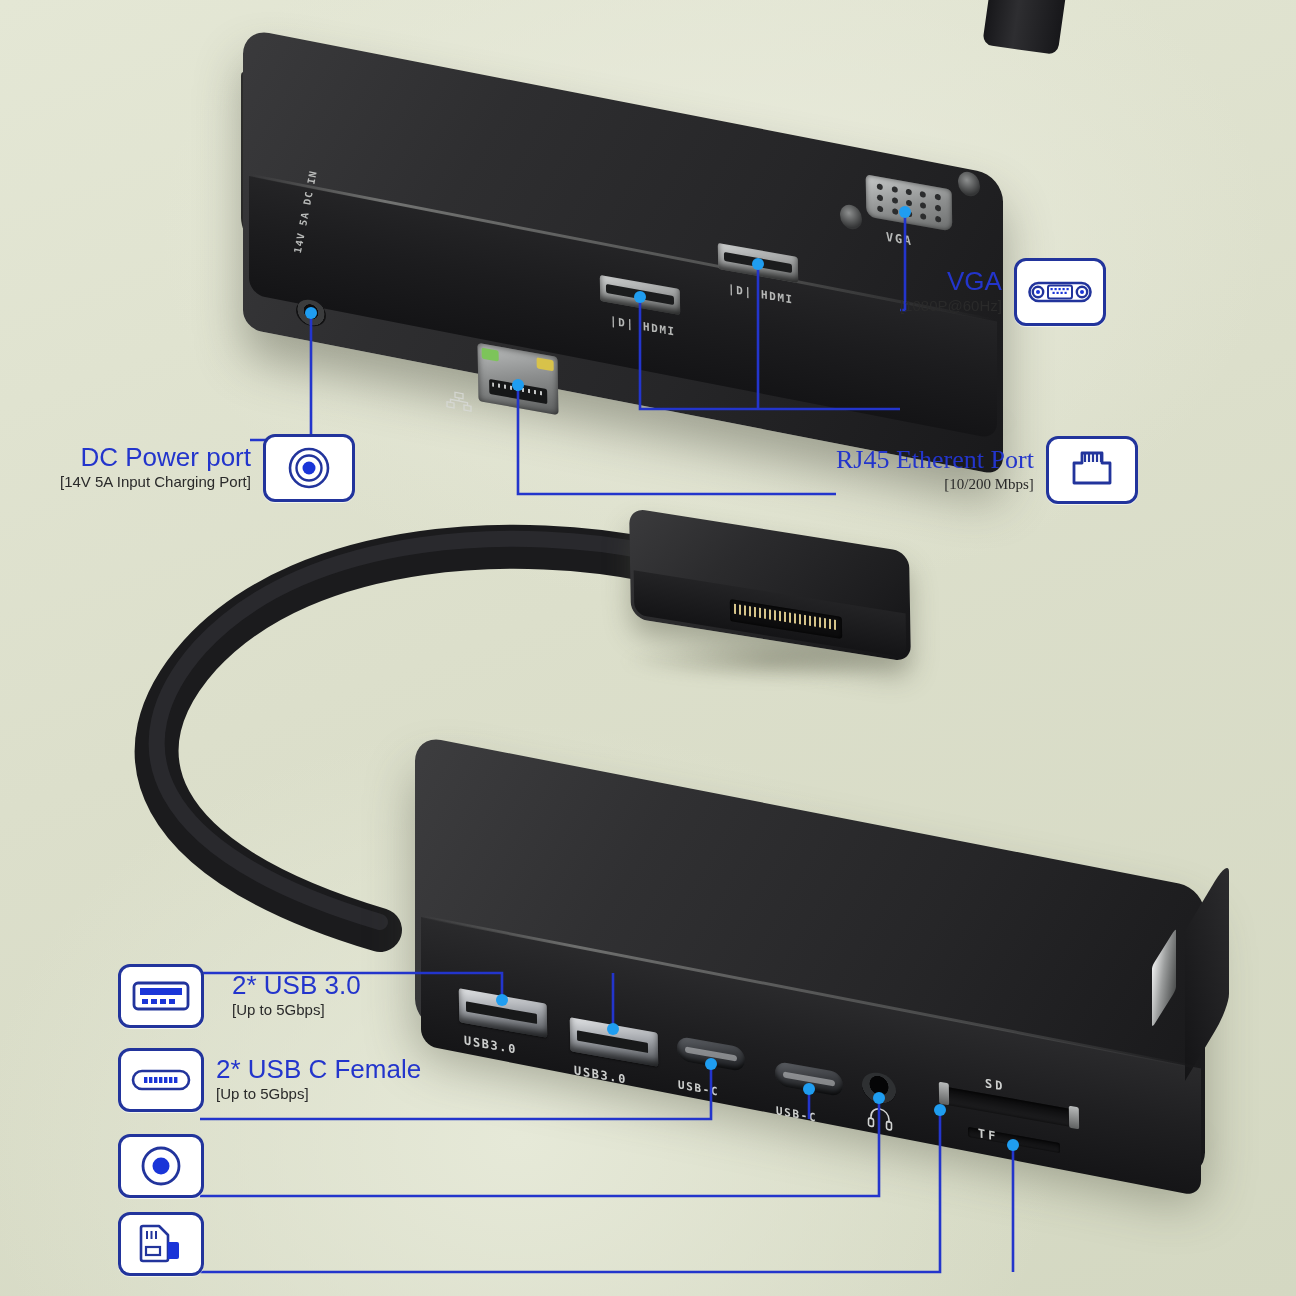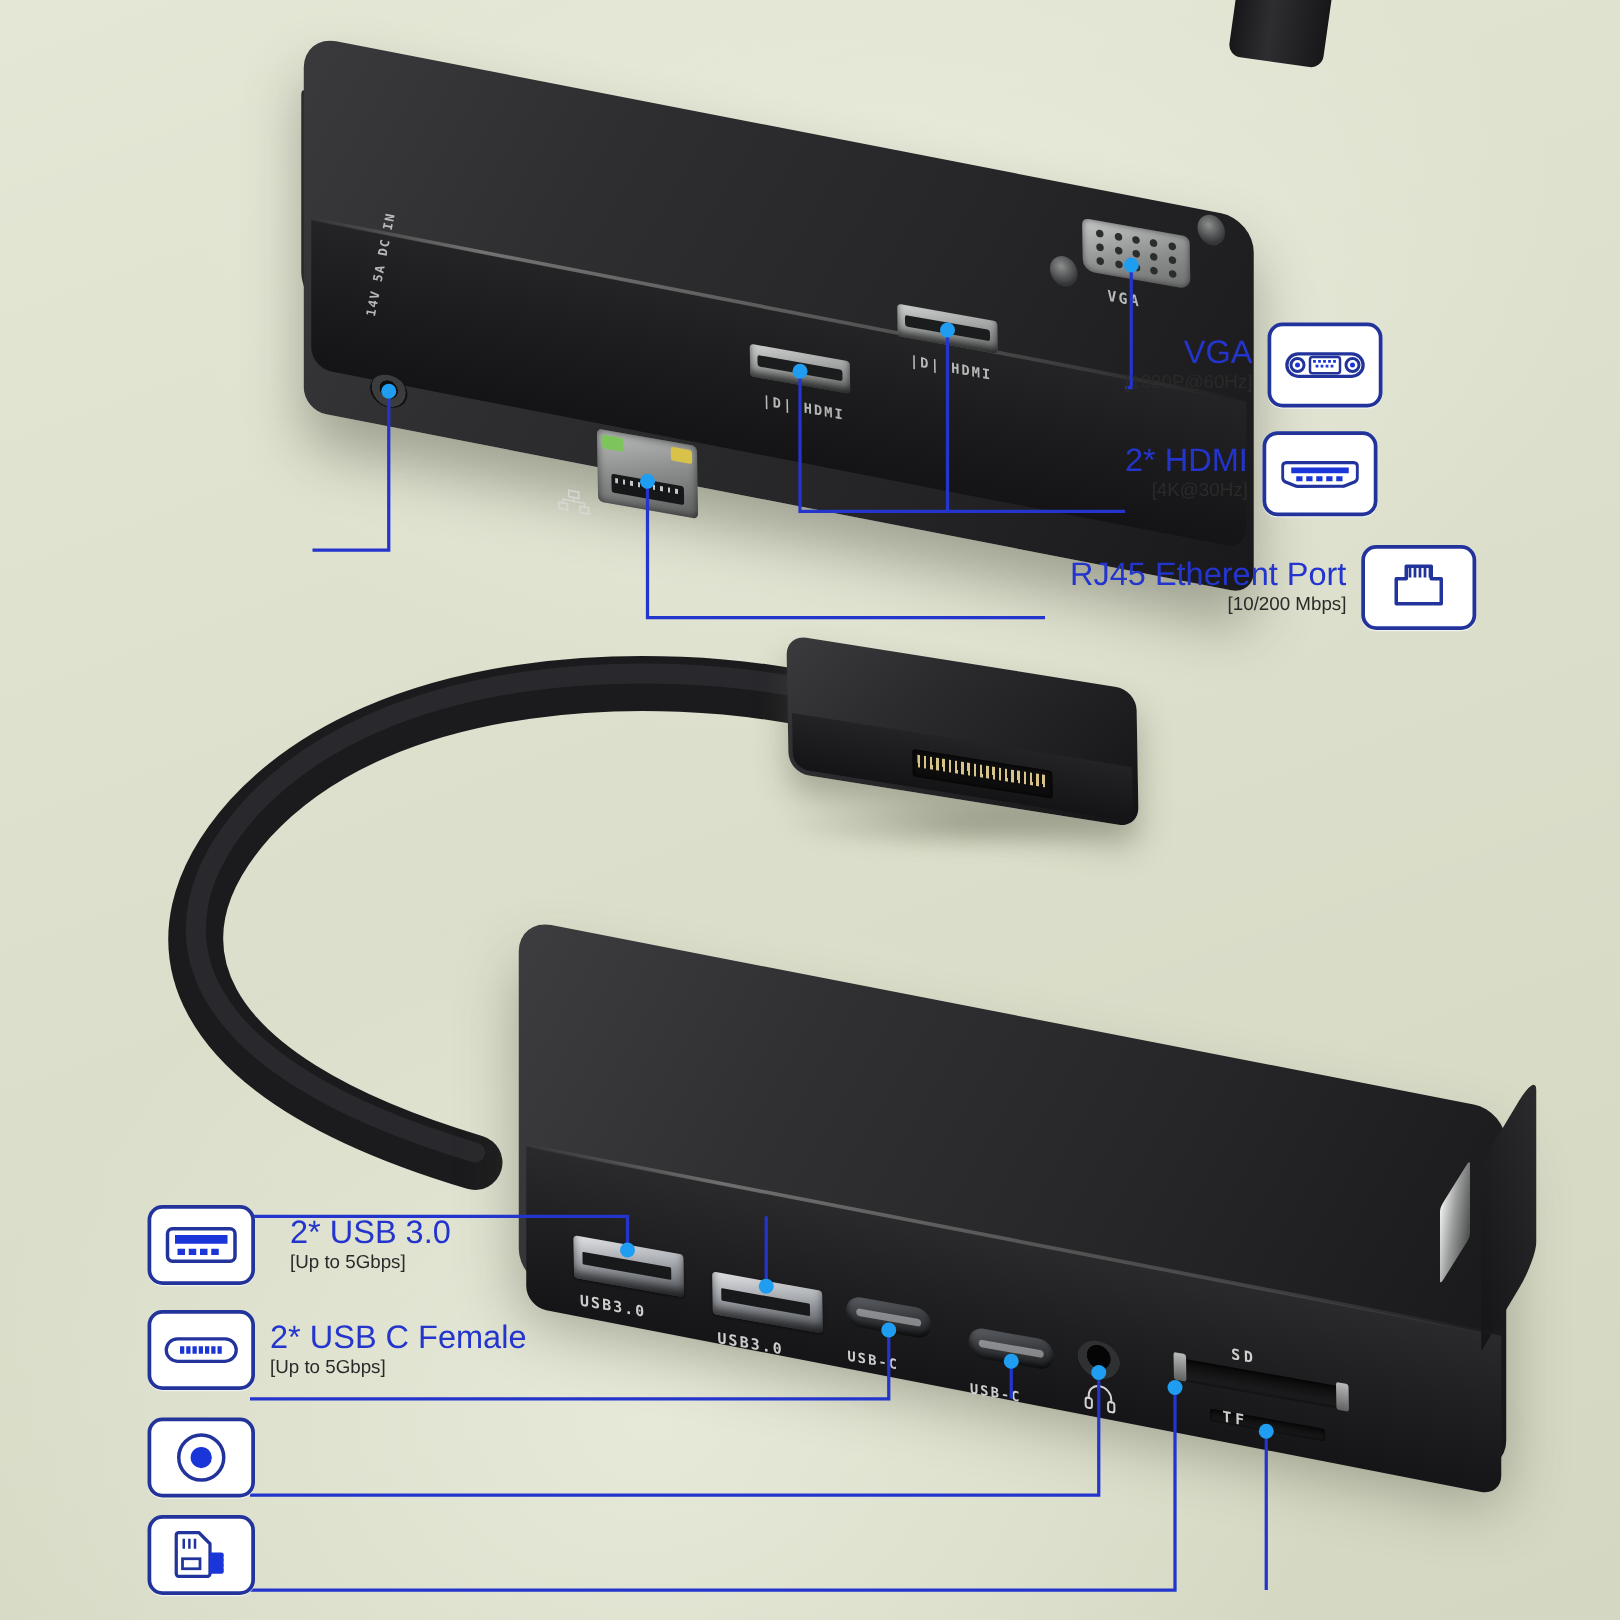--- a/index.html
+++ b/index.html
@@ -215,21 +215,21 @@
   .icon-box{
     width:86px;height:62px;background:#ffffff;border:3px solid #22349c;
     border-radius:12px;display:flex;align-items:center;justify-content:center;
     box-shadow:0 1px 0 rgba(255,255,255,.6);flex:0 0 auto;
   }
   .icon-box.sm{width:80px;height:58px;}
 
   
   .c-vga{left:900px;top:258px;}
   .c-hdmi{left:900px;top:345px;}
-  .c-rj45{left:856px;top:436px;}
+  .c-rj45{left:836px;top:436px;font-family:Liberation Serif, serif;}
   .c-dc{left:60px;top:434px;}
   .c-usb3{left:118px;top:964px;gap:28px;}
   .c-usbc{left:118px;top:1048px;}
   .c-audio{left:118px;top:1134px;}
   .c-sd{left:118px;top:1212px;}
 </style>
 </head>
 <body>
 
 <div id="stage">
@@ -387,59 +387,53 @@
           <rect x="38.5" y="11" width="2.2" height="2.2"></rect>
           <rect x="24.5" y="14.8" width="2.2" height="2.2"></rect>
             <rect x="28.5" y="14.8" width="2.2" height="2.2"></rect>
           <rect x="32.5" y="14.8" width="2.2" height="2.2"></rect>
             <rect x="36.5" y="14.8" width="2.2" height="2.2"></rect>
         </g>
       </svg>
     </div>
   </div>
 
-  <div class="callout rt right-align c-hdmi">
-    <div class="co-text">
-      <span class="co-title">2* HDMI</span>
-      <span class="co-sub">[4K@30Hz]</span>
-    </div>
-    <div class="icon-box">
-      <svg width="62" height="34" viewBox="0 0 62 34">
-        <path d="M4 8 h54 a3 3 0 0 1 3 3 v9 a4 4 0 0 1 -2 3.4 l-8 3.2 a5 5 0 0 1 -2 .4 h-36 a5 5 0 0 1 -2 -.4 l-8 -3.2 A4 4 0 0 1 1 20 v-9 a3 3 0 0 1 3 -3 z" fill="none" stroke="#22349c" stroke-width="2.6"></path>
-        <rect x="8" y="12" width="46" height="4.6" fill="#1a35d8"></rect>
-        <g fill="#1a35d8">
-          <rect x="12" y="19" width="5" height="4"></rect>
-            <rect x="20" y="19" width="5" height="4"></rect>
-          <rect x="28" y="19" width="5" height="4"></rect>
-            <rect x="36" y="19" width="5" height="4"></rect>
-          <rect x="44" y="19" width="5" height="4"></rect>
-        </g>
-      </svg>
-    </div>
-  </div>
 
   <div class="callout rt right-align c-rj45">
     <div class="co-text">
       <span class="co-title">RJ45 Etherent Port</span>
       <span class="co-sub">[10/200 Mbps]</span>
     </div>
     <div class="icon-box">
       <svg width="48" height="42" viewBox="0 0 48 42">
         <path d="M6 34 V14 h8 V4 h20 v10 h8 v20 z" fill="none" stroke="#22349c" stroke-width="2.8" stroke-linejoin="round"></path>
         <g stroke="#22349c" stroke-width="2.2">
           <line x1="17" y1="5" x2="17" y2="13"></line>
             <line x1="21" y1="5" x2="21" y2="13"></line>
           <line x1="25" y1="5" x2="25" y2="13"></line>
             <line x1="29" y1="5" x2="29" y2="13"></line>
           <line x1="33" y1="5" x2="33" y2="13"></line>
         </g>
       </svg>
     </div>
   </div>
 
+  <div class="callout rt c-dc">
+    <div class="co-text right-align" style="align-items:flex-end;text-align:right;">
+      <span class="co-title">DC Power port</span>
+      <span class="co-sub">[14V 5A Input Charging Port]</span>
+    </div>
+    <div class="icon-box">
+      <svg width="44" height="44" viewBox="0 0 44 44">
+        <circle cx="22" cy="22" r="19" fill="none" stroke="#22349c" stroke-width="2.6"></circle>
+        <circle cx="22" cy="22" r="12.5" fill="none" stroke="#22349c" stroke-width="2.4"></circle>
+        <circle cx="22" cy="22" r="6.5" fill="#1a35d8"></circle>
+      </svg>
+    </div>
+  </div>
 
   <div class="callout rt c-usb3">
     <div class="icon-box sm">
       <svg width="58" height="34" viewBox="0 0 58 34">
         <rect x="2" y="4" width="54" height="26" rx="4" fill="none" stroke="#22349c" stroke-width="2.8"></rect>
         <rect x="8" y="9" width="42" height="7" fill="#1a35d8"></rect>
         <g fill="#1a35d8">
           <rect x="10" y="20" width="6" height="5"></rect>
             <rect x="19" y="20" width="6" height="5"></rect>
           <rect x="28" y="20" width="6" height="5"></rect>

